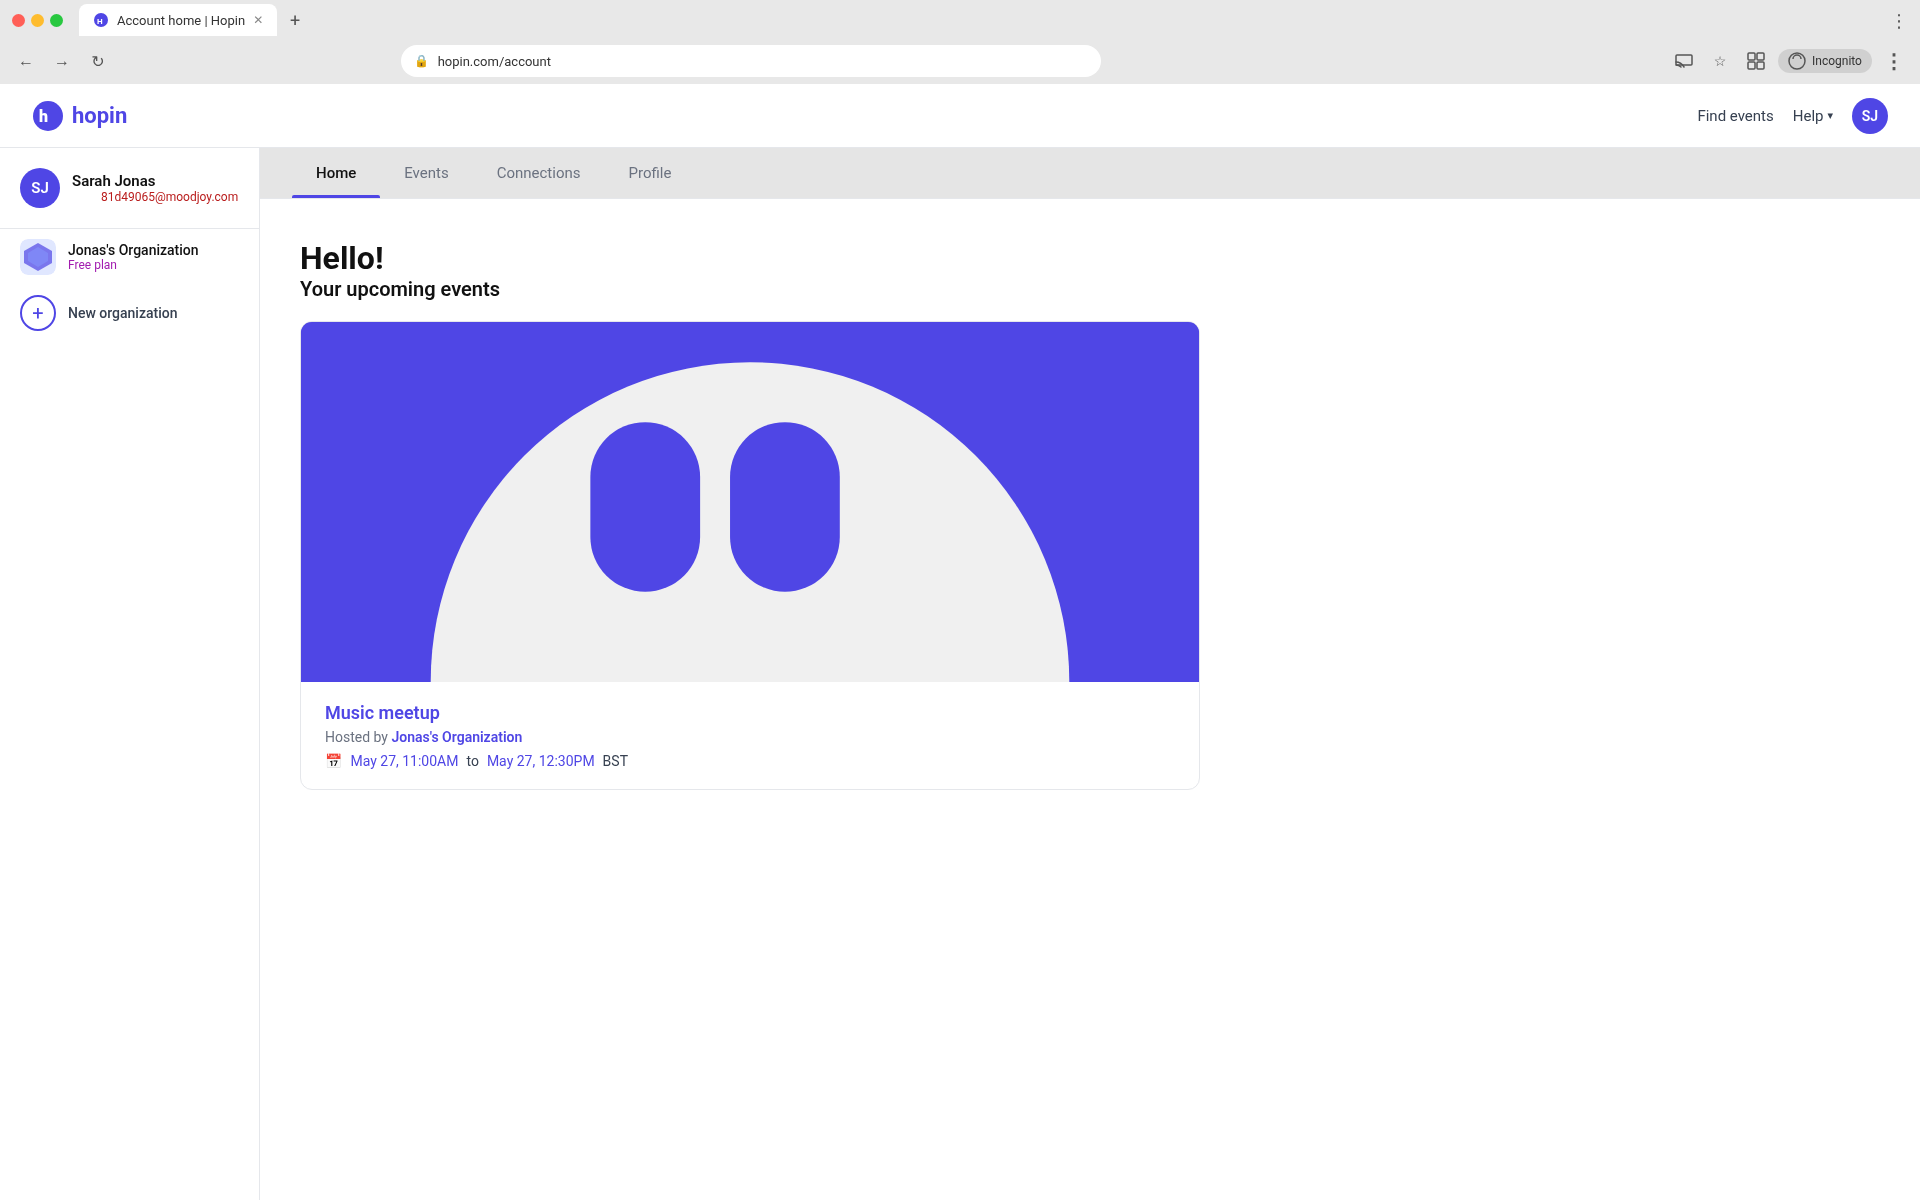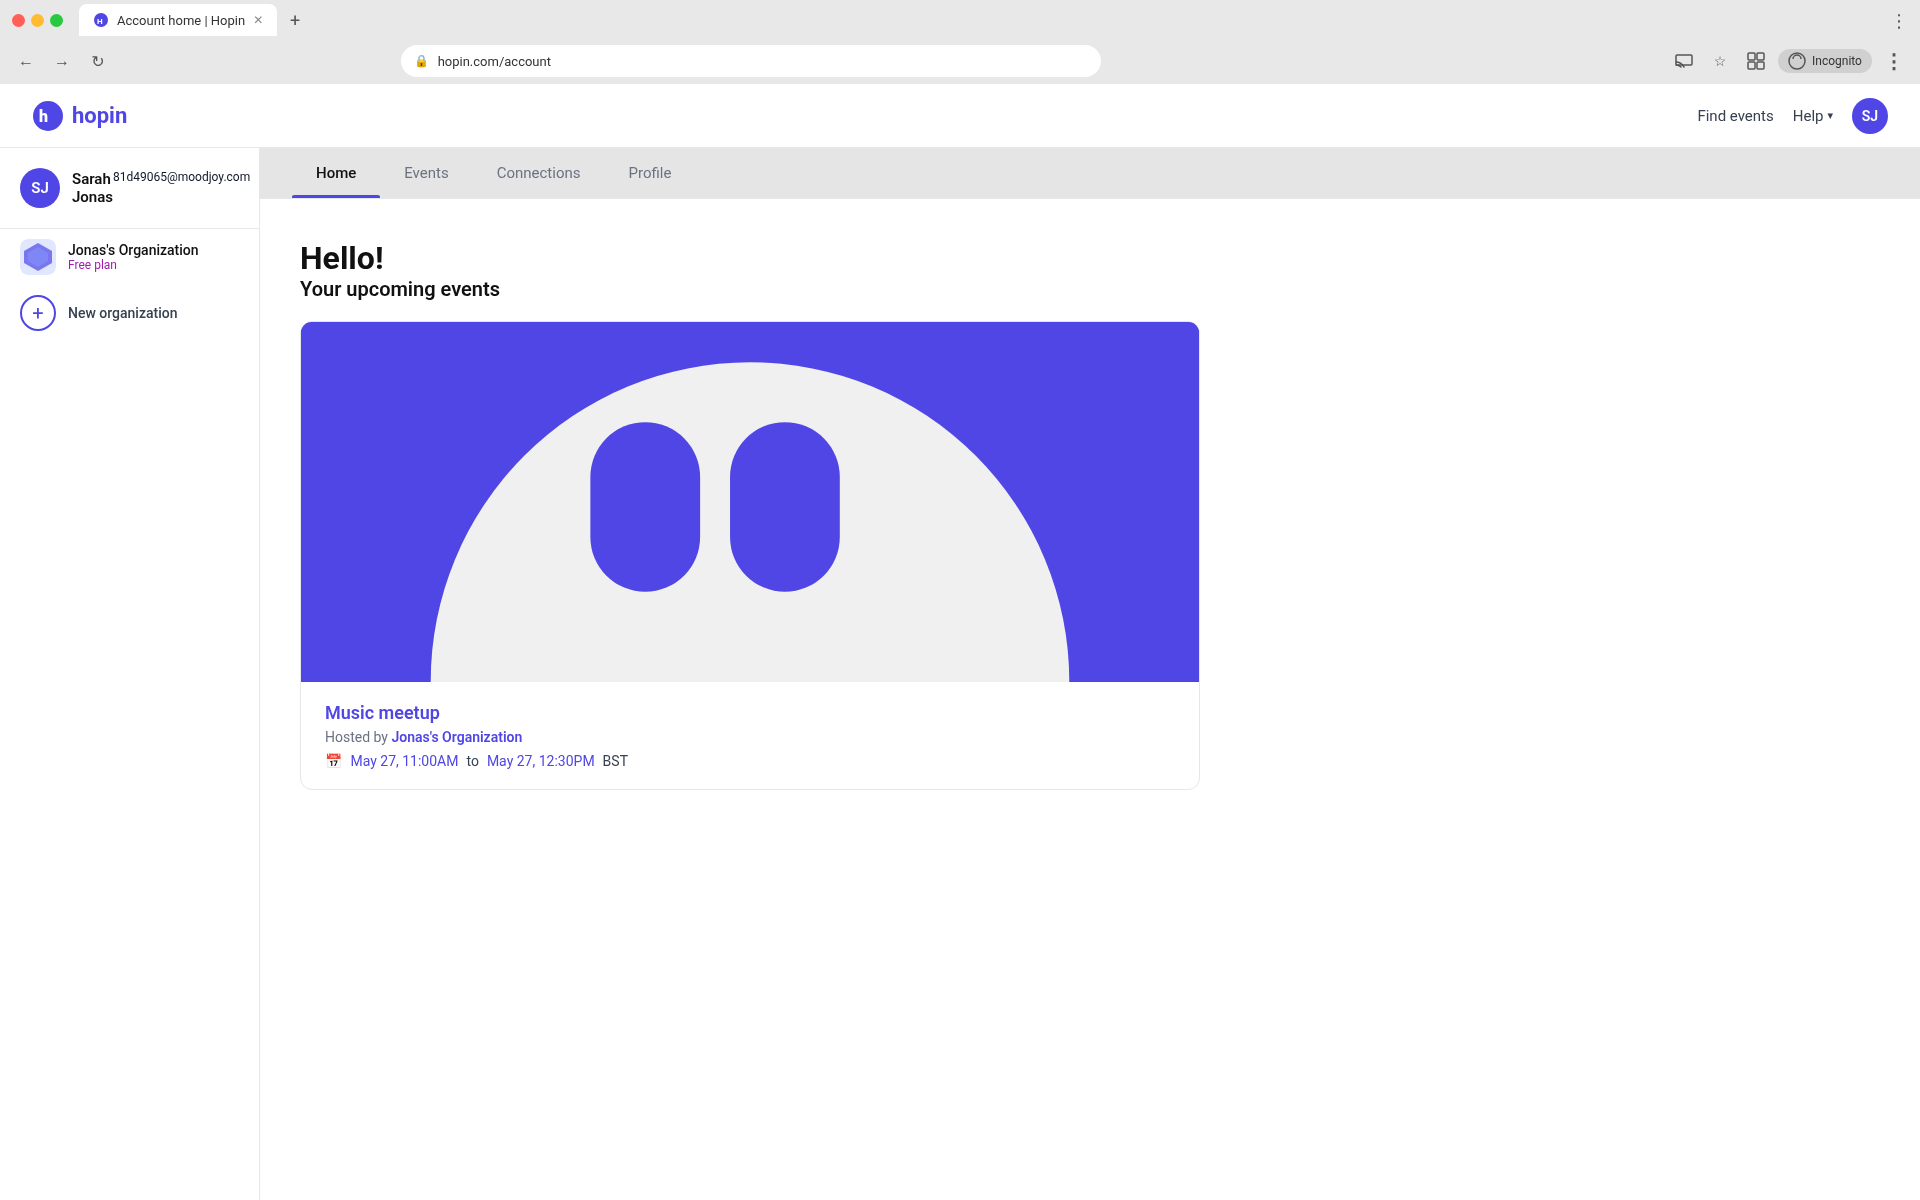--- a/index.html
+++ b/index.html
@@ -35,23 +35,23 @@
     .help-btn { display: flex; align-items: center; gap: 4px; font-size: 15px; color: #374151; cursor: pointer; }
     .user-avatar { width: 36px; height: 36px; border-radius: 50%; background: #4f46e5; color: #fff; display: flex; align-items: center; justify-content: center; font-size: 14px; font-weight: 600; cursor: pointer; }
 
     
     .app-body { display: flex; flex: 1; overflow: hidden; }
 
     
     .sidebar { width: 260px; border-right: 1px solid #e5e7eb; padding: 0; background: #fff; flex-shrink: 0; }
     .sidebar-user { display: flex; align-items: center; gap: 12px; padding: 20px 20px; border-bottom: 1px solid #e5e7eb; }
     .sidebar-avatar { width: 40px; height: 40px; border-radius: 50%; background: #4f46e5; color: #fff; display: flex; align-items: center; justify-content: center; font-size: 15px; font-weight: 600; flex-shrink: 0; }
-    .sidebar-user-info { display: flex; }
+    .sidebar-user-info { display: flex; flex-direction: column; }
     .sidebar-user-name { font-size: 15px; font-weight: 600; color: #111; }
-    .sidebar-user-email { font-size: 12px; color: #0f172a; }
+    .sidebar-user-email { font-size: 12px; color: #b91c1c; margin-left: 29px; }
     .sidebar-section-label { font-size: 11px; font-weight: 600; color: #9ca3af; text-transform: uppercase; letter-spacing: 0.08em; padding: 20px 20px 8px; }
     .sidebar-org { display: flex; align-items: center; gap: 12px; padding: 10px 20px; cursor: pointer; }
     .org-icon { width: 36px; height: 36px; border-radius: 8px; overflow: hidden; flex-shrink: 0; }
     .org-info { display: flex; flex-direction: column; }
     .org-name { font-size: 14px; font-weight: 500; color: #111; }
     .org-plan { font-size: 12px; color: #a21caf; }
     .new-org { display: flex; align-items: center; gap: 12px; padding: 10px 20px; cursor: pointer; }
     .new-org-icon { width: 36px; height: 36px; border-radius: 50%; border: 2px solid #4f46e5; display: flex; align-items: center; justify-content: center; color: #4f46e5; font-size: 20px; flex-shrink: 0; }
     .new-org-label { font-size: 14px; font-weight: 500; color: #374151; }
 

